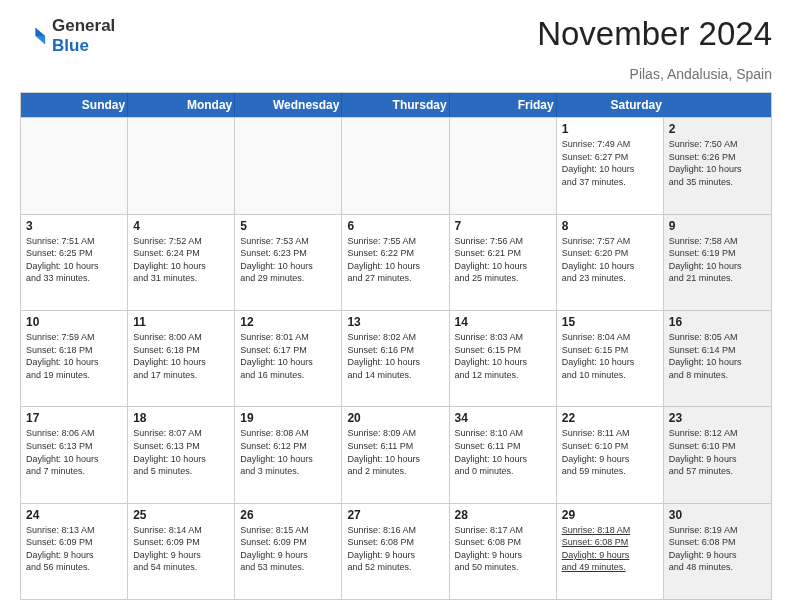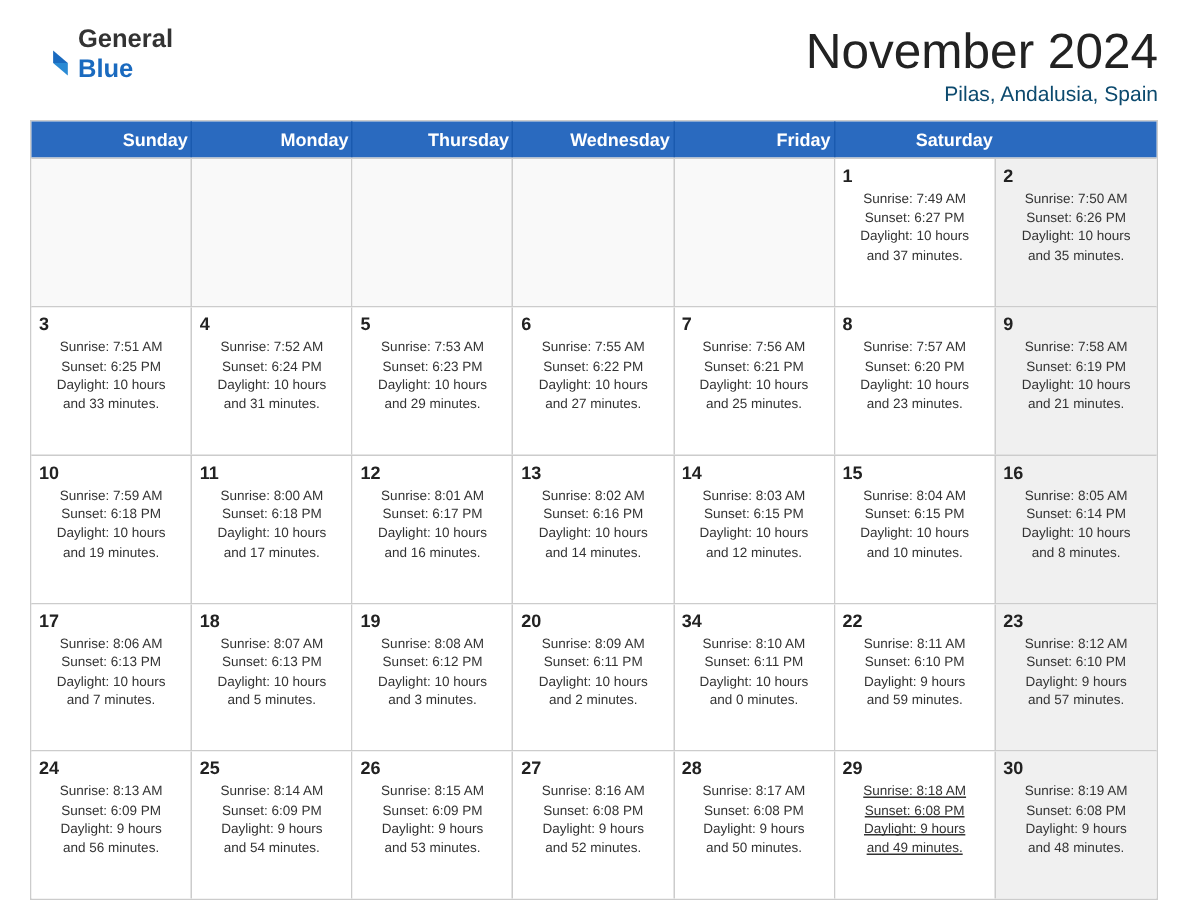--- a/index.html
+++ b/index.html
@@ -18,21 +18,21 @@
       flex-direction: column;
     }
     .header {
       display: flex;
       align-items: flex-start;
       justify-content: space-between;
       margin-bottom: 10px;
     }
     .logo {
       display: flex;
-      align-items: flex-end;
+      align-items: center;
       gap: 4px;
     }
     .logo-text {
       font-size: 18px;
       font-weight: bold;
       line-height: 1.1;
     }
     .logo-icon {
       width: 28px;
       height: 28px;
@@ -41,22 +41,22 @@
       text-align: right;
     }
     .month-title {
       font-size: 33px;
       font-weight: normal;
       color: #222;
       line-height: 1.1;
     }
     .subtitle {
       font-size: 14px;
-      color: #0c4a6e;
-      margin-top: 2px;
+      color: #737373;
+      margin-top: 14px;
     }
     .calendar {
       flex: 1;
       display: flex;
       flex-direction: column;
       border: 1px solid #ccc;
     }
     .cal-header {
       display: grid;
       grid-template-columns: repeat(7, 1fr);
@@ -98,21 +98,20 @@
       font-size: 12px;
       font-weight: bold;
       color: #222;
       display: block;
       margin-bottom: 2px;
     }
     .day-info {
       font-size: 9px;
       color: #333;
       line-height: 1.4;
-      text-align: center;
     }
   </style>
 </head>
 <body>
 
 <div class="page">
   <div class="header">
     <div class="logo">
       <svg class="logo-icon" viewBox="0 0 40 40">
         <polygon points="22,8 36,20 22,20" fill="#1a6abf"></polygon>
@@ -126,22 +125,22 @@
     <div class="title-block">
       <div class="month-title">November 2024</div>
       <div class="subtitle">Pilas, Andalusia, Spain</div>
     </div>
   </div>
 
   <div class="calendar">
     <div class="cal-header" id="cal-header-row">
         <div class="cal-header-cell">Sunday</div>
         <div class="cal-header-cell">Monday</div>
+        <div class="cal-header-cell">Wednesday</div>
         <div class="cal-header-cell">Thursday</div>
-        <div class="cal-header-cell">Wednesday</div>
         <div class="cal-header-cell">Friday</div>
         <div class="cal-header-cell">Saturday</div>
       </div>
     <div class="cal-body" id="cal-body">
         <div class="cal-row">
           <div class="cal-cell empty"></div>
           <div class="cal-cell empty"></div>
           <div class="cal-cell empty"></div>
           <div class="cal-cell empty"></div>
           <div class="cal-cell empty"></div>

